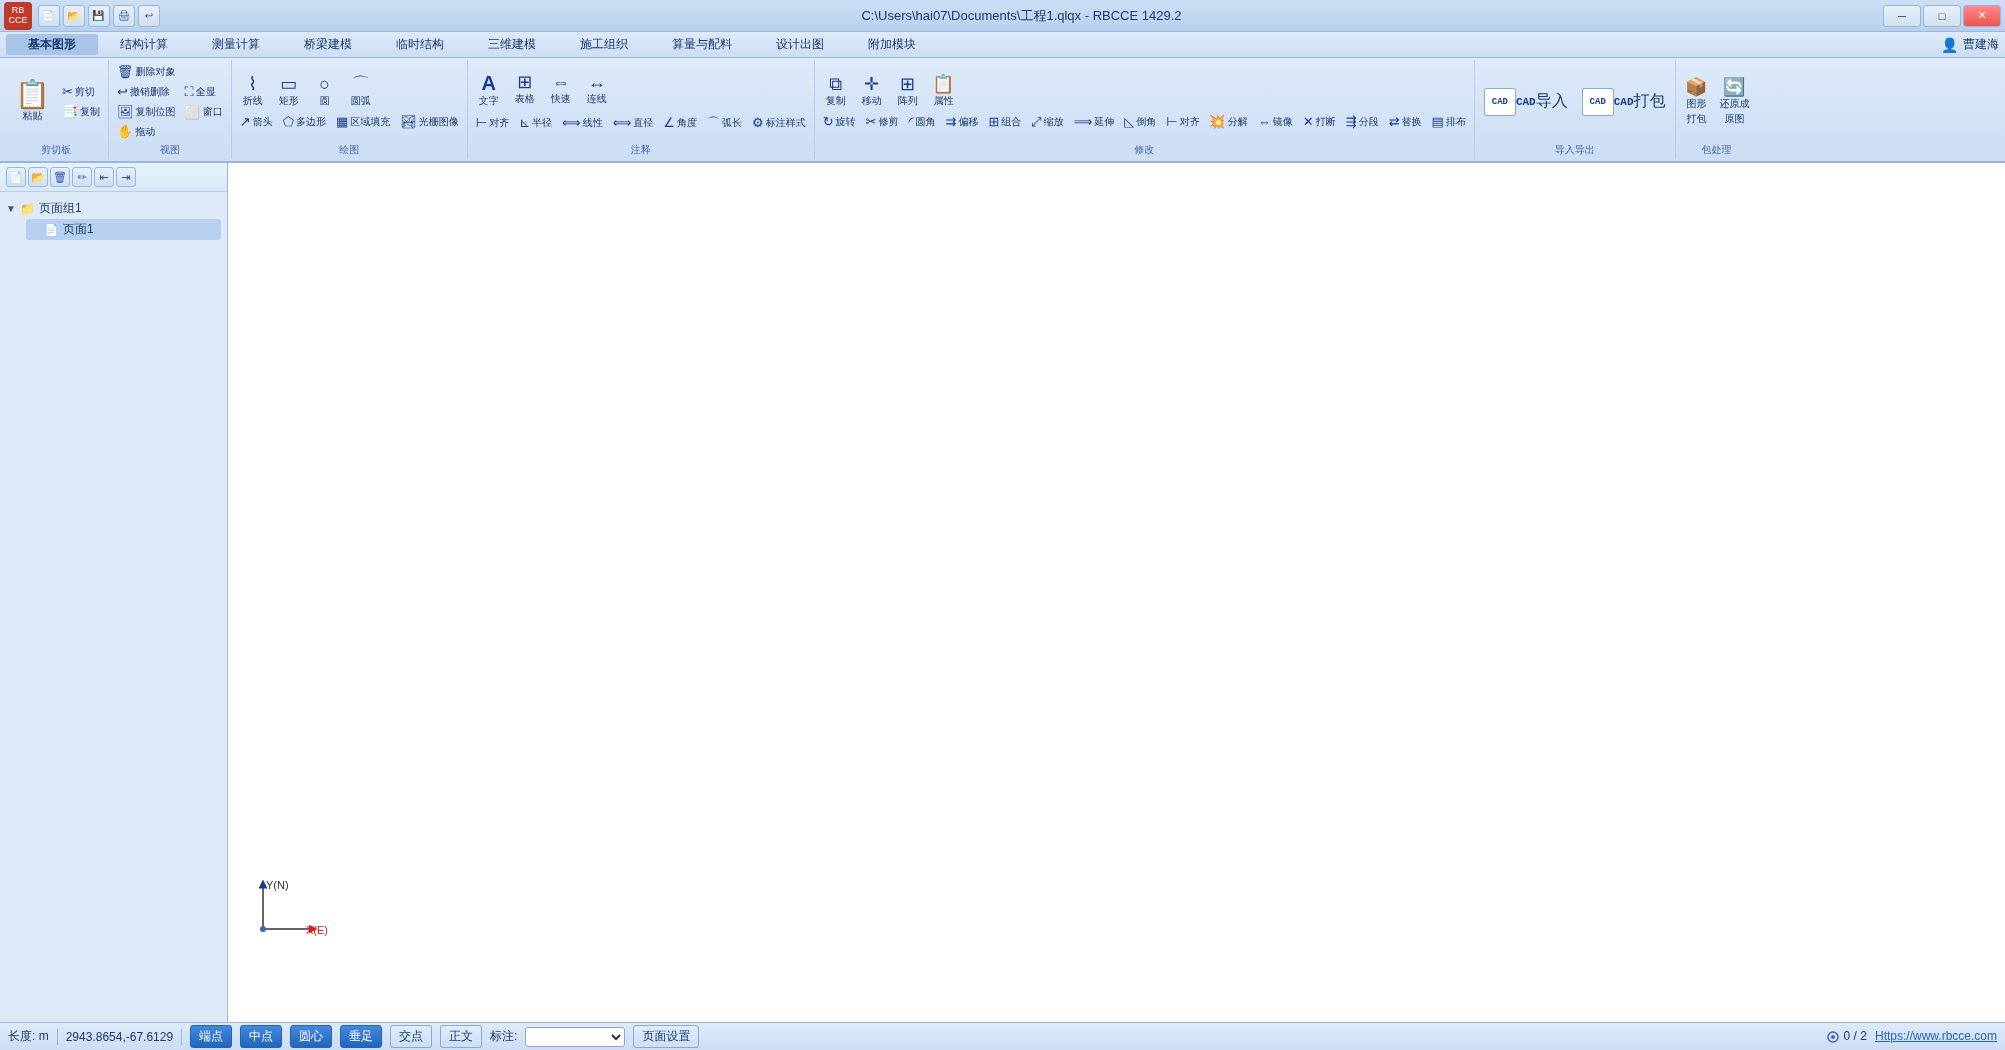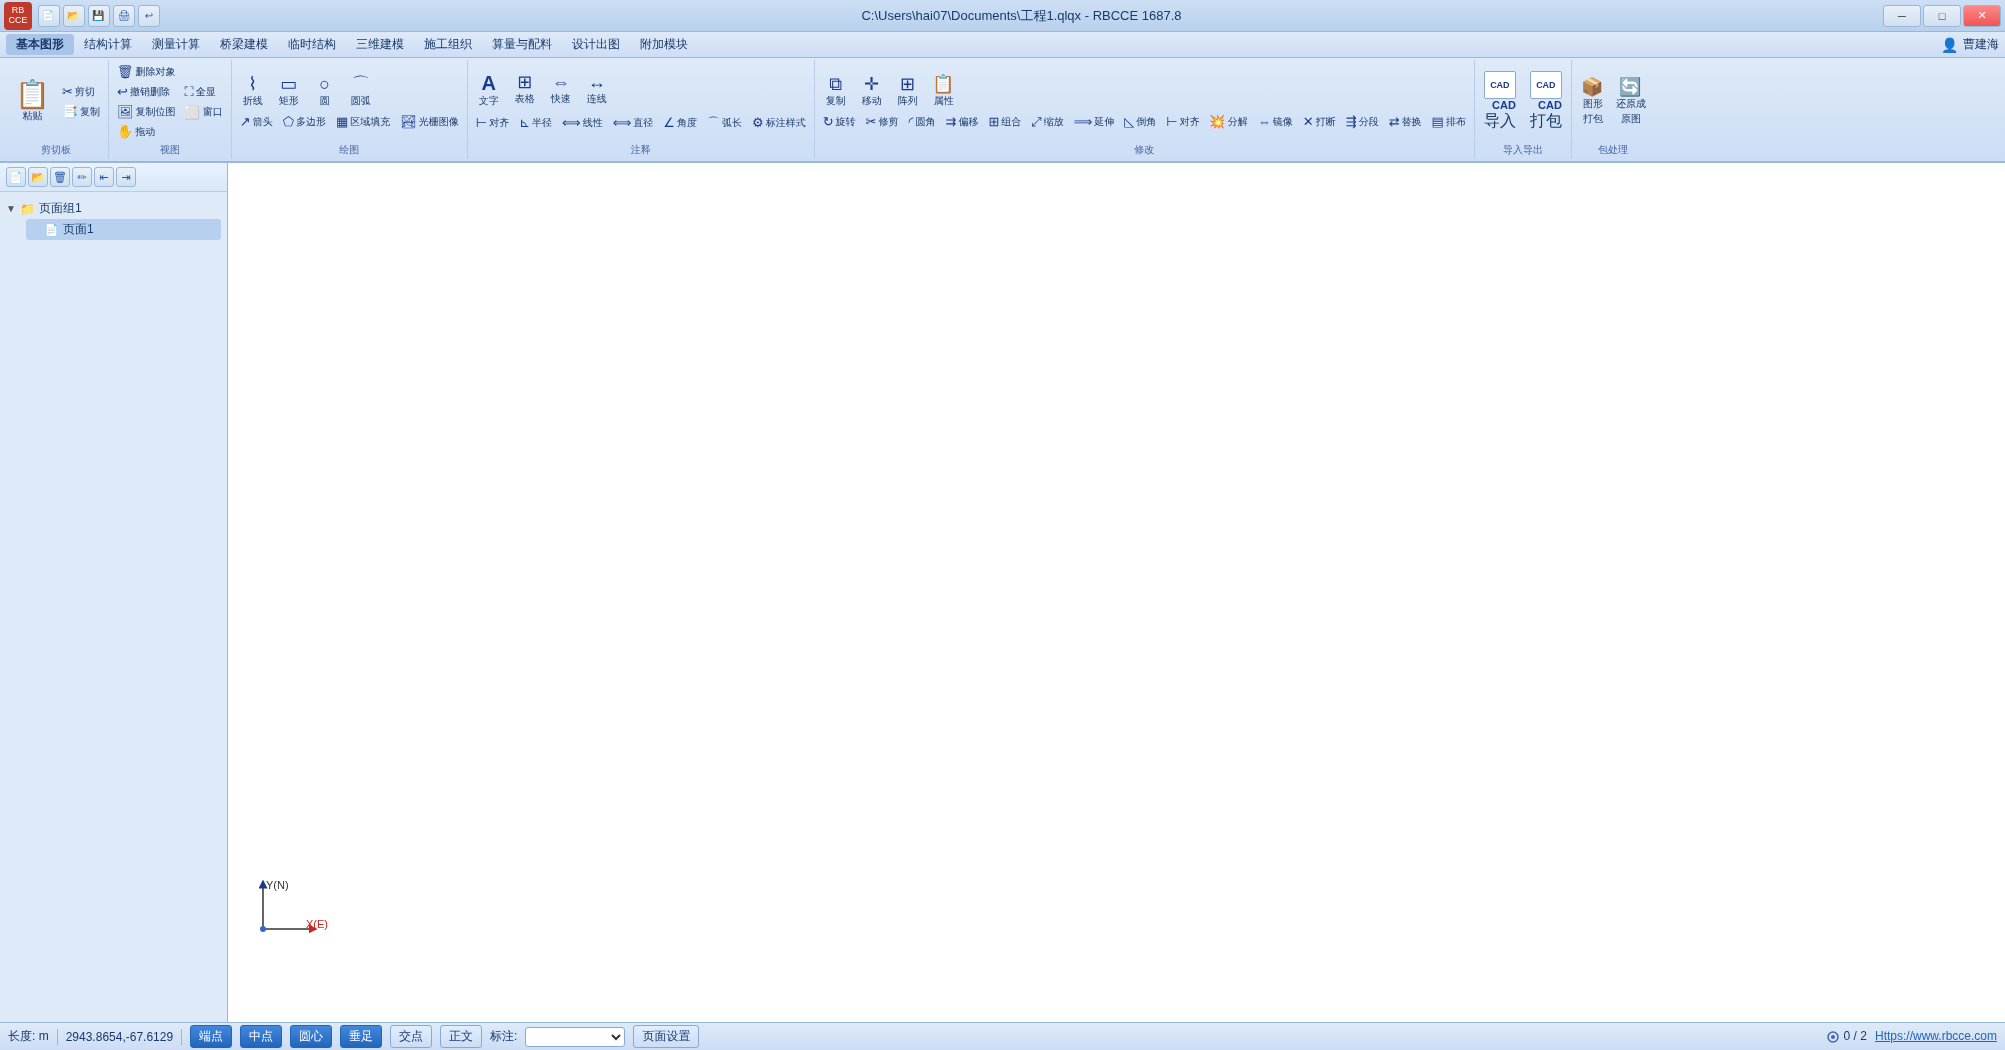--- a/index.html
+++ b/index.html
@@ -41,21 +41,21 @@
     }
 
     
     #menu-bar {
       display: flex; align-items: center; height: 26px;
       background: linear-gradient(to bottom, #deeaf8, #cdddf5);
       border-bottom: 1px solid #99b8d9;
       padding: 0 6px;
     }
     .menu-item {
-      padding: 2px 10px; font-size: 12px; color: #1a3a6b; cursor: pointer;
+      padding: 2px 22px; font-size: 12px; color: #1a3a6b; cursor: pointer;
       border-radius: 3px; white-space: nowrap;
     }
     .menu-item.active { background: #a8c4e8; font-weight: bold; }
     #menu-bar .user-info {
       margin-left: auto; display: flex; align-items: center; gap: 4px;
       font-size: 12px; color: #1a3a6b; cursor: pointer;
     }
 
     
     #toolbar {
@@ -177,23 +177,24 @@
       padding: 2px 6px; cursor: pointer; border: 1px solid transparent; border-radius: 3px;
     }
     .tb-paste-large .tb-icon-lg { font-size: 28px; color: #1a3a8a; line-height: 1; }
     .tb-paste-large .tb-label { font-size: 10px; color: #1a3a6b; }
     .tb-vert-group {
       display: flex; flex-direction: column; gap: 1px;
     }
 
     
     .cad-btn {
-      display: flex; flex-direction: column; align-items: flex-end;
+      display: flex; flex-direction: row; align-items: center;
       padding: 2px 4px; cursor: pointer; border: 1px solid transparent; border-radius: 3px;
       min-width: 40px;
+      font-family: Liberation Mono, monospace;
     }
     .cad-btn .cad-label-top { font-size: 11px; color: #1a3a8a; font-weight: bold; }
     .cad-btn .cad-label-bot { font-size: 16px; color: #1a3a6b; }
     .cad-icon-box {
       width: 32px; height: 28px; border: 1px solid #88aacc; background: white;
       display: flex; align-items: center; justify-content: center;
       font-size: 10px; color: #2244aa; font-weight: bold; border-radius: 2px;
     }
   </style>
 </head>
@@ -203,21 +204,21 @@
 
   <div id="title-bar">
     <div class="app-logo">RB<br>CCE</div>
     <div class="window-controls-left">
       <div class="wc-btn" title="新建">📄</div>
       <div class="wc-btn" title="打开">📂</div>
       <div class="wc-btn" title="保存">💾</div>
       <div class="wc-btn" title="另存为">🖨</div>
       <div class="wc-btn" title="撤销">↩</div>
     </div>
-    <div class="title-center">C:\Users\hai07\Documents\工程1.qlqx - RBCCE 1687.8</div>
+    <div class="title-center">C:\Users\hai07\Documents\工程1.qlqx - RBCCE 1429.2</div>
     <div class="window-controls-right">
       <div class="win-btn">─</div>
       <div class="win-btn">□</div>
       <div class="win-btn" style="background:linear-gradient(to bottom,#f88,#e55);color:white;">✕</div>
     </div>
   </div>
 
   <div id="menu-bar">
     <div class="menu-item active">基本图形</div>
     <div class="menu-item">结构计算</div>
@@ -562,21 +563,21 @@
                 <path d="M0,0 L6,3 L0,6 Z" fill="#1a3a8a"></path>
               </marker>
               <marker id="arrowx" markerWidth="6" markerHeight="6" refX="3" refY="3" orient="auto">
                 <path d="M0,0 L6,3 L0,6 Z" fill="#cc2222"></path>
               </marker>
             </defs>
 
             <circle cx="15" cy="50" r="3" fill="#3366cc"></circle>
           </svg>
           <div style="position:absolute;top:0;left:18px;font-size:11px;color:#333;">Y(N)</div>
-          <div style="position:absolute;bottom:12px;right:0;font-size:11px;color:#cc2222;">X(E)</div>
+          <div style="position:absolute;bottom:6px;right:0;font-size:11px;color:#cc2222;">X(E)</div>
         </div>
       </div>
 
     </div>
   </div>
 
   <div id="status-bar">
     <span class="status-item">长度: m</span>
     <div class="status-divider"></div>
     <span class="status-item">2943.8654,-67.6129</span>

